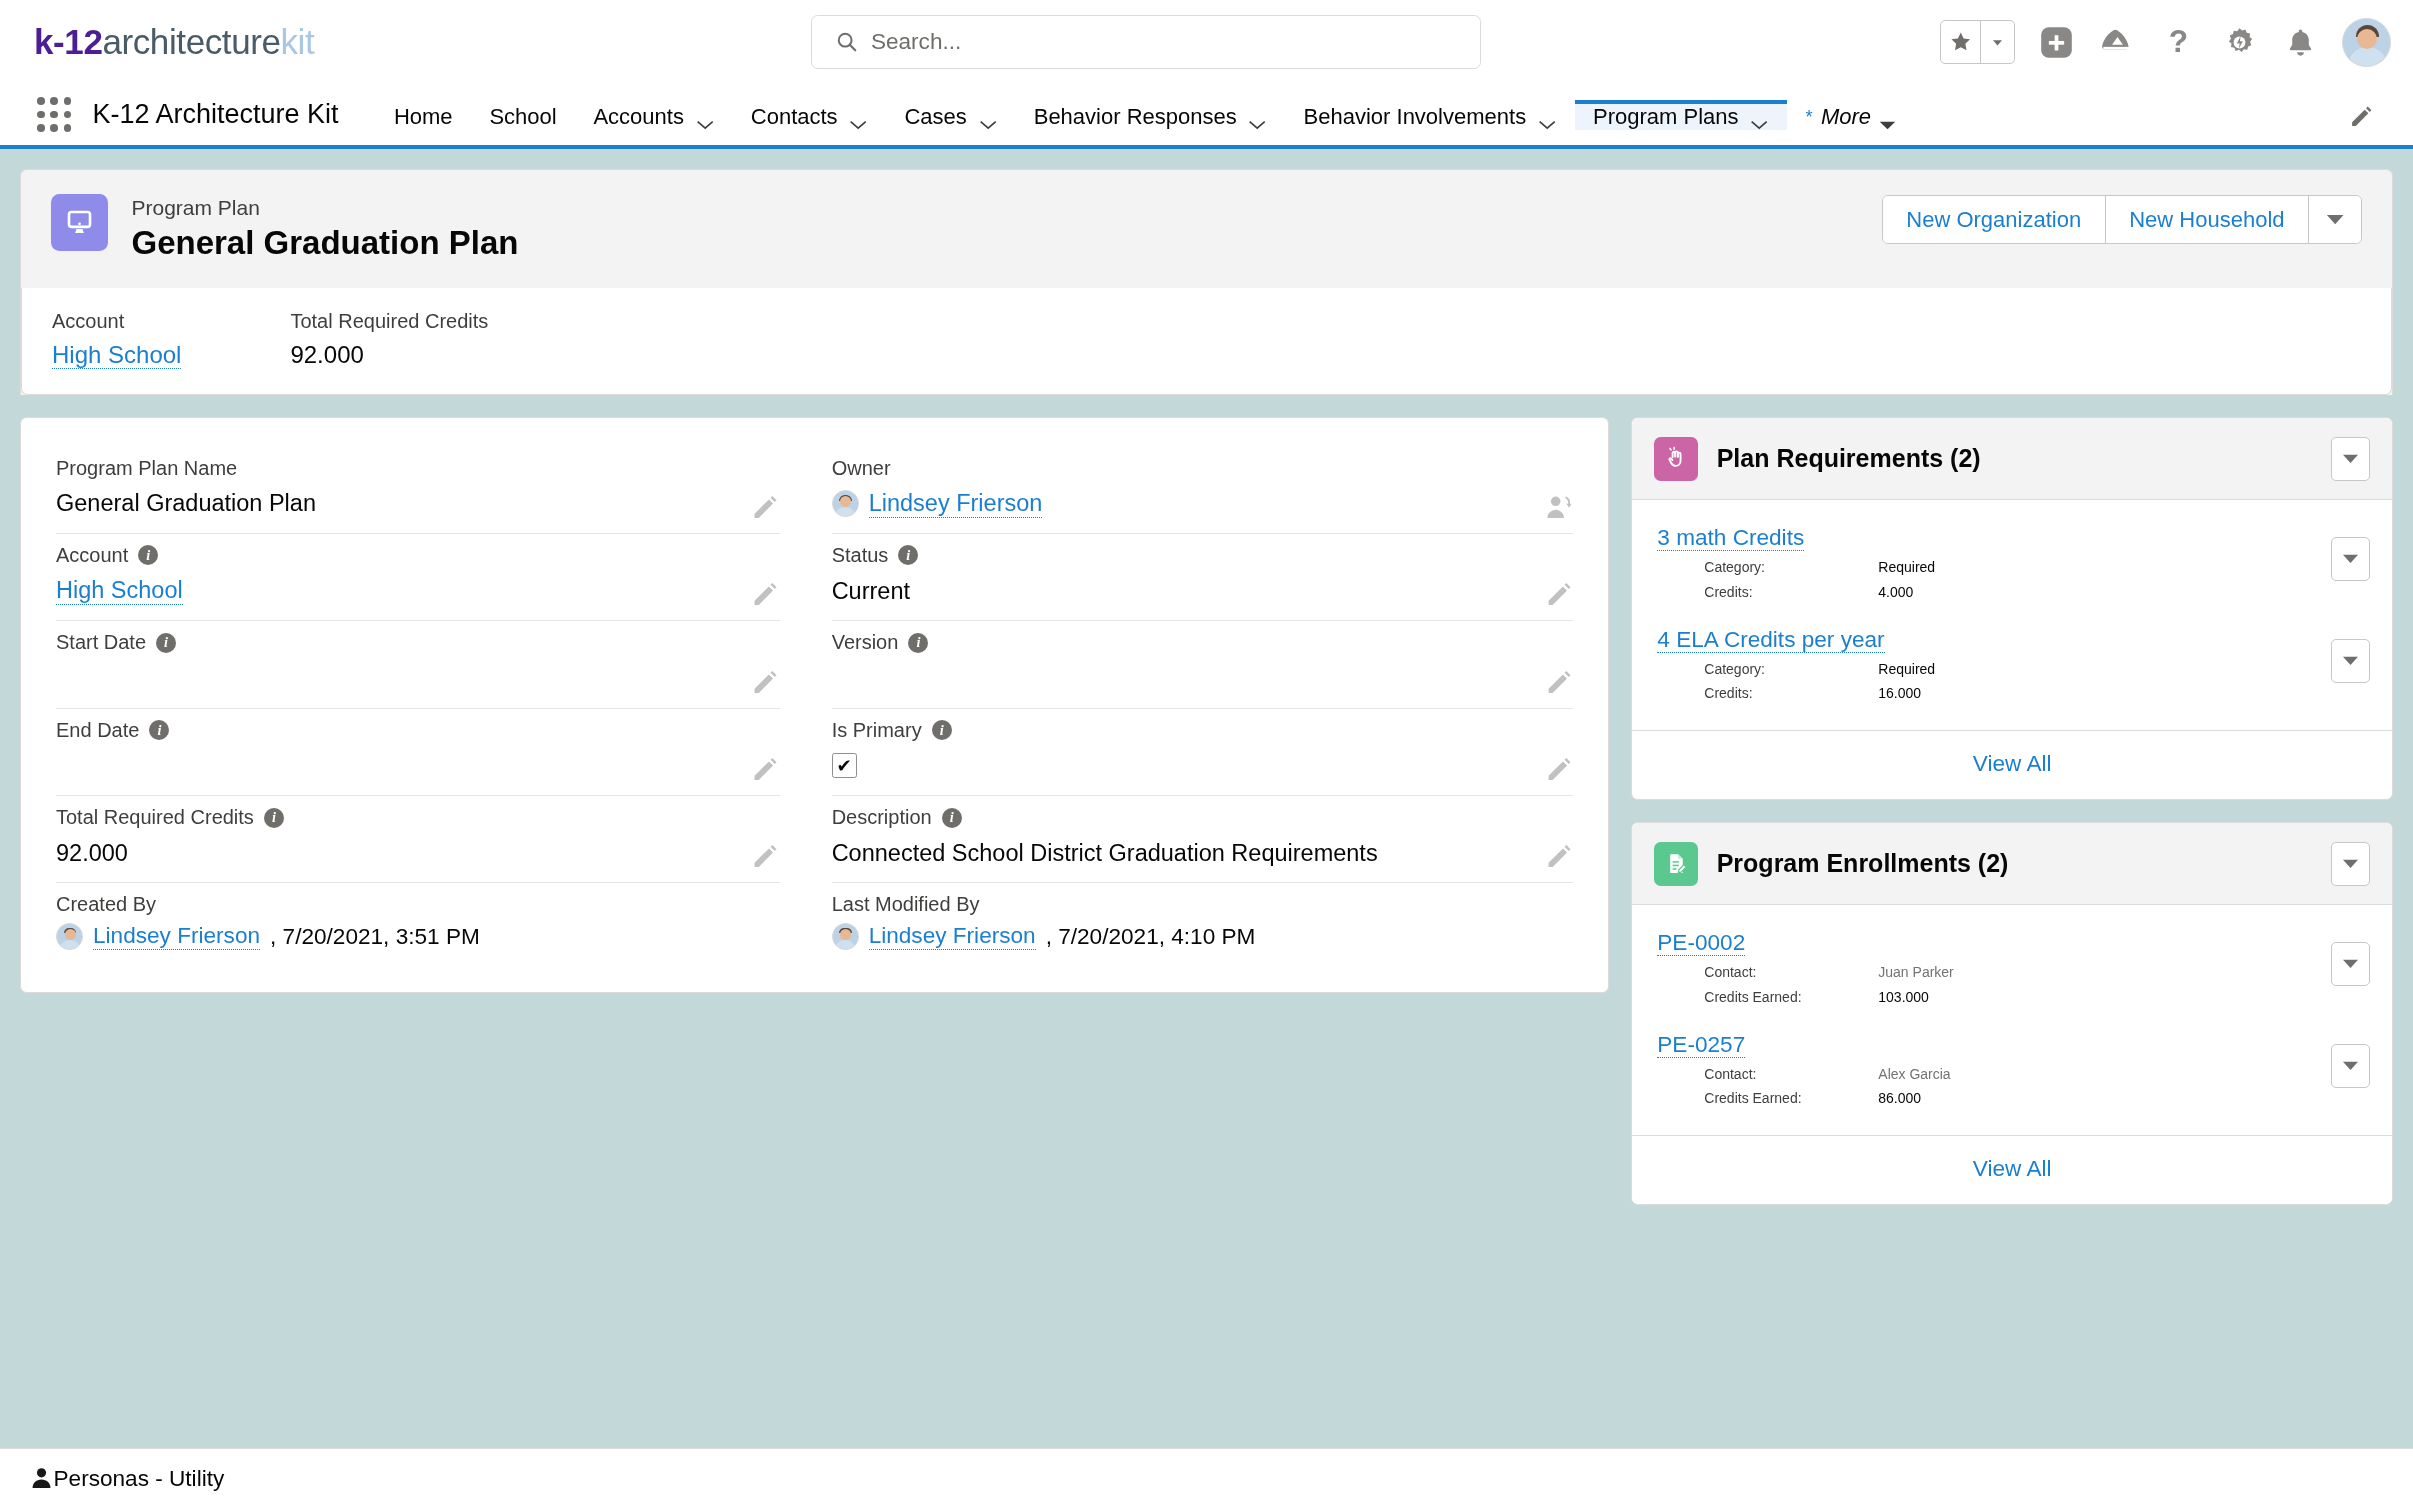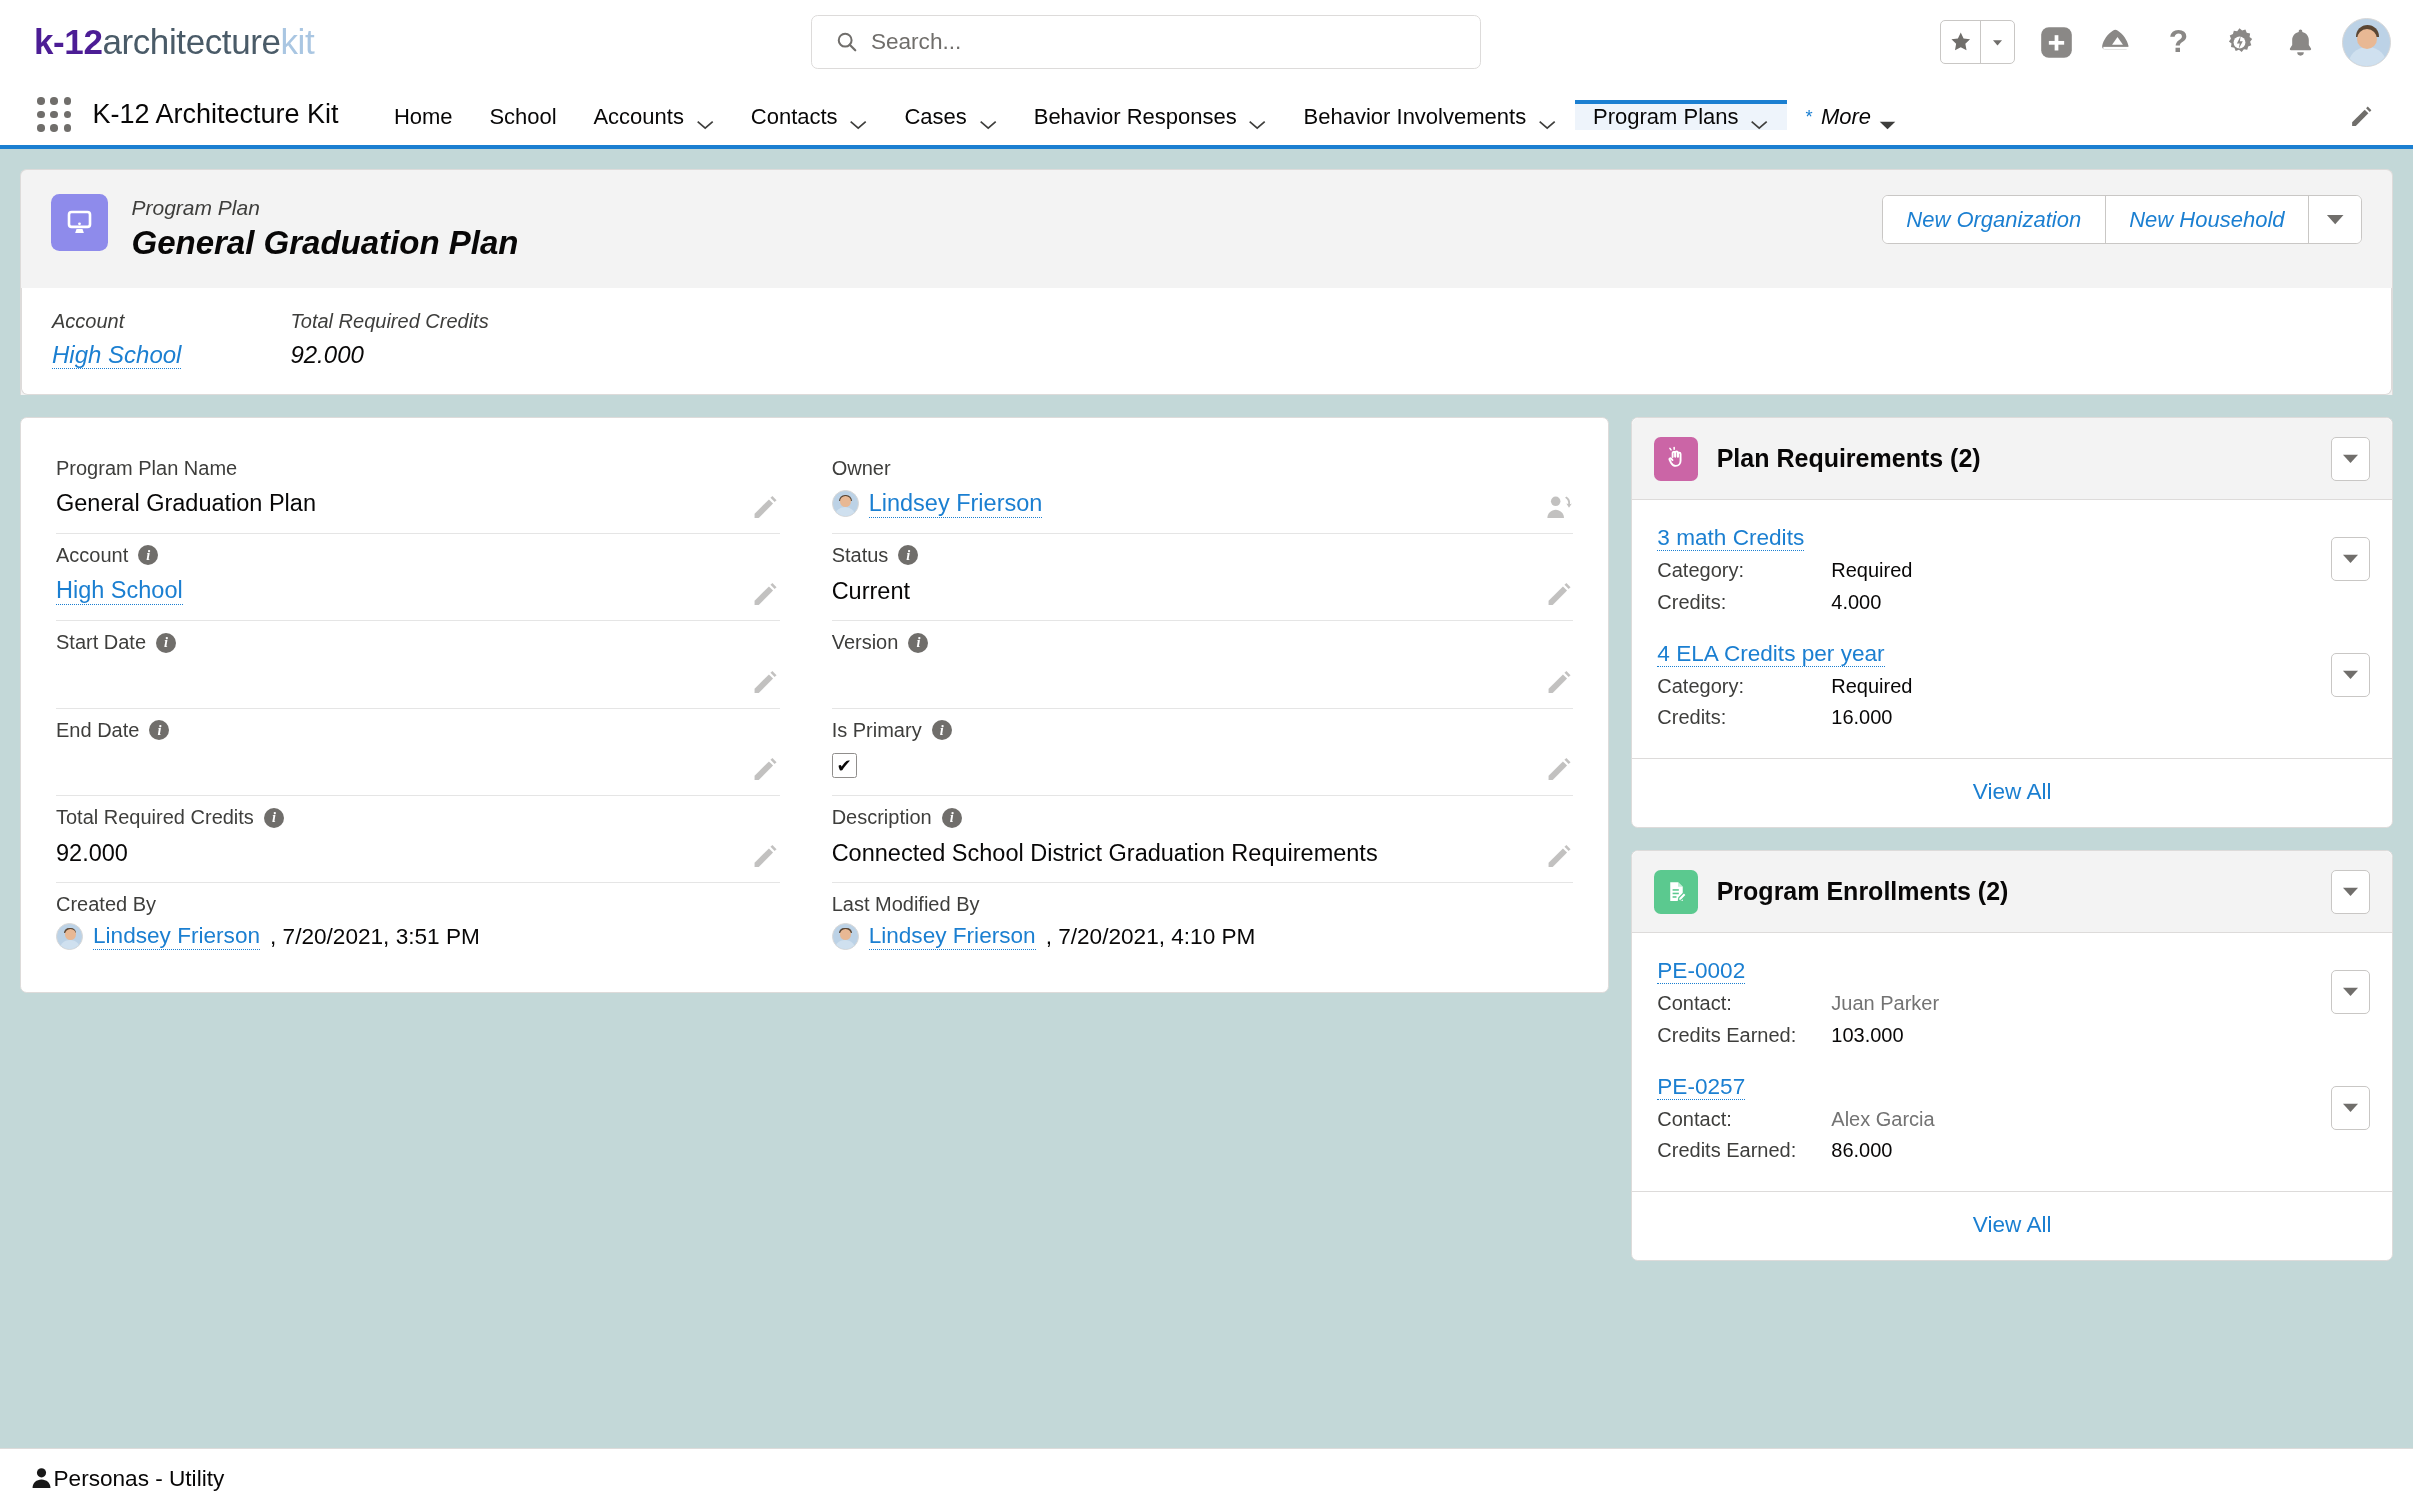--- a/index.html
+++ b/index.html
@@ -118,21 +118,21 @@
   .nav-edit {
     position: absolute; right: 39px; top: 0; height: 65px;
     display: flex; align-items: center;
   }
 
   
   .page { padding: 20px 20px 0 20px; }
 
   .rec-header {
     background: #f3f3f3; border: 0.8px solid #dddbda;
-    border-radius: 6.7px 6.7px 0 0; border-bottom: 0; font-style: italic;
+    border-radius: 6.7px 6.7px 0 0; border-bottom: 0;
   }
   .rec-header-top {
     display: flex; align-items: flex-start; padding: 23.5px 30px 25px 30px;
     position: relative;
   }
   .rec-icon {
     width: 57px; height: 57px; border-radius: 8.4px;
     background: #8e8beb; flex: 0 0 auto; margin-right: 23.5px;
     display: flex; align-items: center; justify-content: center;
   }
@@ -232,21 +232,21 @@
   .rcard-title { font-size: 25px; font-weight: bold; color:#080707; }
   .caret-btn {
     position:absolute; right: 22px; top: 50%; transform: translateY(-50%);
     width: 39px; height: 44px; border:0.8px solid #c9c7c5; border-radius:5px;
     background:#fff; display:flex; align-items:center; justify-content:center;
   }
   .rl-items { padding: 15px 25px 11.7px 25px; }
   .rl-item { position: relative; padding: 10px 0 17px 0; }
   .rl-item .caret-btn { top: 22px; transform:none; right: -3.4px; }
   .rl-link { font-size: 22.6px; color:#1b7fd1; text-decoration:none; border-bottom:0.8px dotted #1b7fd1; }
-  .rl-kv { display:flex; font-size: 20px; color:#080707; margin-top: 8.4px; }
+  .rl-kv { display:flex; font-size: 14px; color:#080707; margin-top: 8.4px; margin-left: 47px; }
   .rl-k { width: 174px; color:#3e3e3c; }
   .rl-v { color:#080707; }
   .rl-v a { color:#737373; text-decoration:none; }
   .rl-foot {
     border-top:0.8px solid #dddbda; text-align:center; padding: 20px 0 22px 0;
   }
   .rl-foot a { font-size: 22.6px; color:#1b7fd1; text-decoration:none; }
 
   
   .utilitybar {

